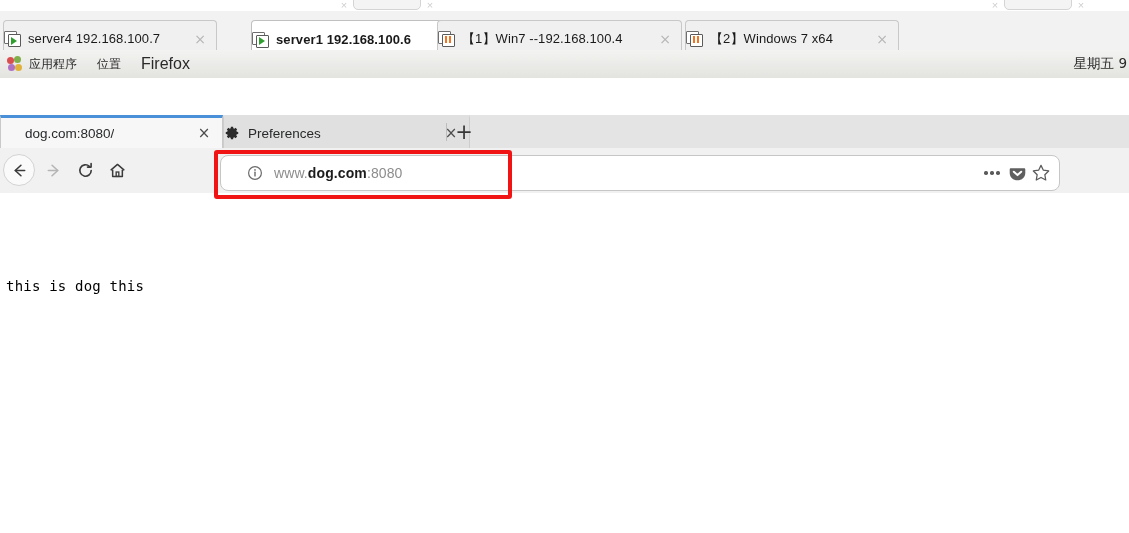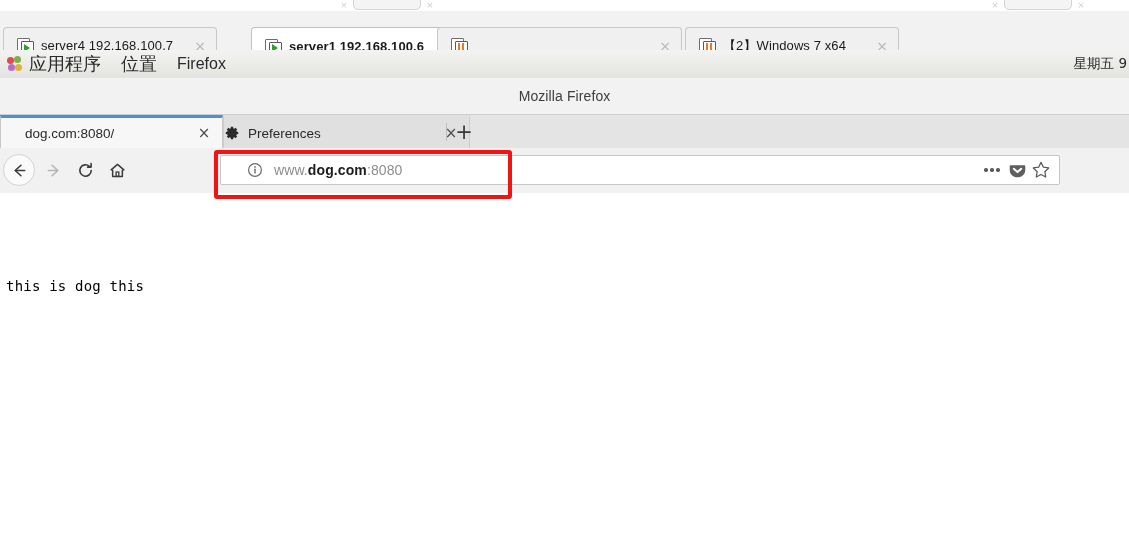--- a/index.html
+++ b/index.html
@@ -54,31 +54,31 @@
   #vm-tabstrip {
     position: absolute;
     left: 0; top: 11px;
     width: 1129px;
     height: 39px;
     background: #f2f2f2;
     border-bottom: 1px solid #b9b9b9;
   }
   .vm-tab {
     position: absolute;
-    top: 16px;
+    top: 9px;
     height: 36px;
     box-sizing: border-box;
     border: 1px solid #c8c8c8;
     border-bottom: none;
     border-top-left-radius: 4px;
     border-top-right-radius: 4px;
     background: #f0f0f0;
     display: flex;
     align-items: center;
-    padding-left: 13px;
+    padding-left: 0;
   }
   .vm-tab.active {
     background: #ffffff;
     border-color: #c0c0c0;
     height: 37px;
     margin-left: 31px;
   }
   .vm-tab-icon {
     position: relative;
     width: 17px;
@@ -179,21 +179,21 @@
   .gnome-apps-icon i:nth-child(3) { left: 1px;  top: 8px;  background: #b071c4; }
   .gnome-apps-icon i:nth-child(4) { left: 8px;  top: 8px;  background: #e0b23c; }
   .gnome-menu-item {
     font-size: 16px;
     color: #2a2a2a;
     margin-right: 20px;
     white-space: nowrap;
   }
   .gnome-menu-item.cjk {
     font-family: "DejaVu Sans", sans-serif;
-    font-size: 18px;
+    font-size: 12px;
     text-align: right;
   }
   #gnome-clock {
     position: absolute;
     right: 0px;
     top: 50%;
     transform: translateY(-50%);
     font-family: "DejaVu Sans", sans-serif;
     font-size: 13.5px;
     color: #2a2a2a;
@@ -331,24 +331,24 @@
   }
   #nav-forward { left: 37px; }
   #nav-reload  { left: 69px; }
   #nav-home    { left: 101px; }
 
   #ff-urlbar {
     position: absolute;
     left: 220px;
     top: 7px;
     width: 840px;
-    height: 30px;
+    height: 36px;
     background: #ffffff;
     border: 1px solid #c6c6c6;
-    border-radius: 2px;
+    border-radius: 8px;
     box-sizing: border-box;
     display: flex;
     align-items: center;
   }
   #url-info-icon {
     width: 16px;
     height: 16px;
     margin-left: 26px;
     margin-right: 11px;
     flex: none;
@@ -452,20 +452,21 @@
 
     <div class="vm-tab" style="left:437px; width:245px;">
       <span class="vm-tab-icon">
         <span class="vm-icon-back"></span>
         <span class="vm-icon-front"></span>
         <span class="vm-icon-pause">
             <span></span>
             <span></span>
           </span>
       </span>
+      <span class="vm-tab-label">【1】Win7 --192.168.100.4</span>
       <span class="vm-tab-close">×</span>
     </div>
 
     <div class="vm-tab" style="left:685px; width:214px;">
       <span class="vm-tab-icon">
         <span class="vm-icon-back"></span>
         <span class="vm-icon-front"></span>
         <span class="vm-icon-pause">
             <span></span>
             <span></span>
@@ -486,23 +487,20 @@
       <i></i>
   </span>
   <span class="gnome-menu-item cjk">应用程序</span>
   <span class="gnome-menu-item cjk">位置</span>
   <span class="gnome-menu-item">Firefox</span>
   <span id="gnome-clock">星期五 9</span>
 </div>
 
 <div id="firefox-window">
 
-  <div id="ff-titlebar">
-    <span id="ff-title-text">Mozilla Firefox</span>
-  </div>
 
   <div id="ff-tabstrip">
 
     <div class="ff-tab selected" style="left:0px; width:223px;">
       <span class="ff-tab-favicon"></span>
       <span class="ff-tab-label">dog.com:8080/</span>
       <span class="ff-tab-close">×</span>
     </div>
 
     <div class="ff-tab unselected" style="left:223px; width:247px;">

